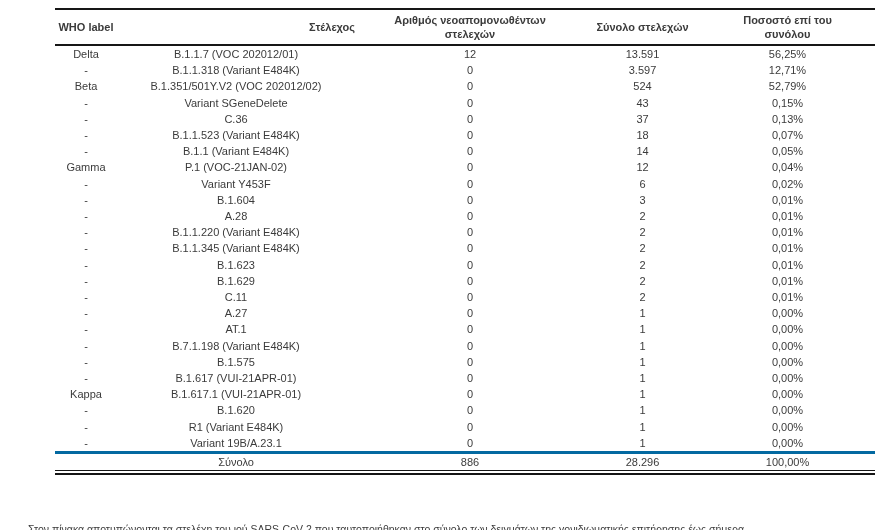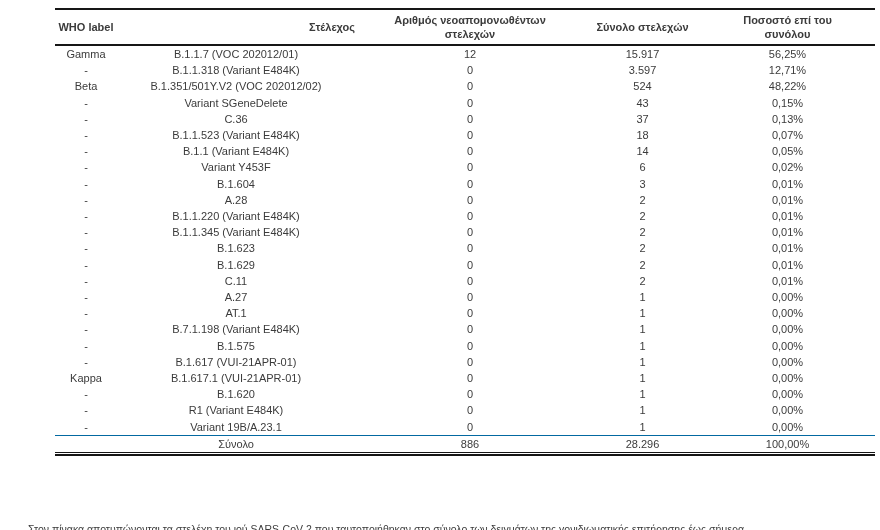--- a/index.html
+++ b/index.html
@@ -46,21 +46,21 @@
     height: 16.2px;
     line-height: 16.2px;
     padding: 0;
     white-space: nowrap;
     vertical-align: middle;
   }
   td.who { text-align: center; }
   td.strain { text-align: center; padding-left: 33px; }
   td.num { text-align: center; }
   tr.total-row td {
-    border-top: 1px solid #0369a1;
+    border-top: 3px solid #0369a1;
     height: 16px;
     line-height: 16px;
   }
   tr.rule-row td {
     border-top: 1px solid #161616;
     border-bottom: 2px solid #161616;
     height: 1.5px;
     padding: 0;
     line-height: 0;
     font-size: 0;
@@ -93,39 +93,39 @@
         <th class="h-who"><span class="wrap">WHO label</span></th>
         <th class="h-strain"><span class="wrap">Στέλεχος</span></th>
         <th class="h-arithmos"><span class="wrap">Αριθμός νεοαπομονωθέντων στελεχών</span></th>
         <th class="h-synolo"><span class="wrap">Σύνολο στελεχών</span></th>
         <th class="h-pososto"><span class="wrap">Ποσοστό επί του συνόλου</span></th>
       </tr>
     </thead>
     <tbody>
 
     <tr>
-          <td class="who">Gamma</td>
+          <td class="who">Delta</td>
           <td class="strain">B.1.1.7 (VOC 202012/01)</td>
           <td class="num">12</td>
-          <td class="num">15.917</td>
+          <td class="num">13.591</td>
           <td class="num">56,25%</td>
         </tr>
         <tr>
           <td class="who">-</td>
           <td class="strain">B.1.1.318 (Variant E484K)</td>
           <td class="num">0</td>
           <td class="num">3.597</td>
           <td class="num">12,71%</td>
         </tr>
         <tr>
           <td class="who">Beta</td>
           <td class="strain">B.1.351/501Y.V2 (VOC 202012/02)</td>
           <td class="num">0</td>
           <td class="num">524</td>
-          <td class="num">48,22%</td>
+          <td class="num">52,79%</td>
         </tr>
         <tr>
           <td class="who">-</td>
           <td class="strain">Variant SGeneDelete</td>
           <td class="num">0</td>
           <td class="num">43</td>
           <td class="num">0,15%</td>
         </tr>
         <tr>
           <td class="who">-</td>
@@ -140,20 +140,27 @@
           <td class="num">0</td>
           <td class="num">18</td>
           <td class="num">0,07%</td>
         </tr>
         <tr>
           <td class="who">-</td>
           <td class="strain">B.1.1 (Variant E484K)</td>
           <td class="num">0</td>
           <td class="num">14</td>
           <td class="num">0,05%</td>
+        </tr>
+        <tr>
+          <td class="who">Gamma</td>
+          <td class="strain">P.1 (VOC-21JAN-02)</td>
+          <td class="num">0</td>
+          <td class="num">12</td>
+          <td class="num">0,04%</td>
         </tr>
         <tr>
           <td class="who">-</td>
           <td class="strain">Variant Y453F</td>
           <td class="num">0</td>
           <td class="num">6</td>
           <td class="num">0,02%</td>
         </tr>
         <tr>
           <td class="who">-</td>

